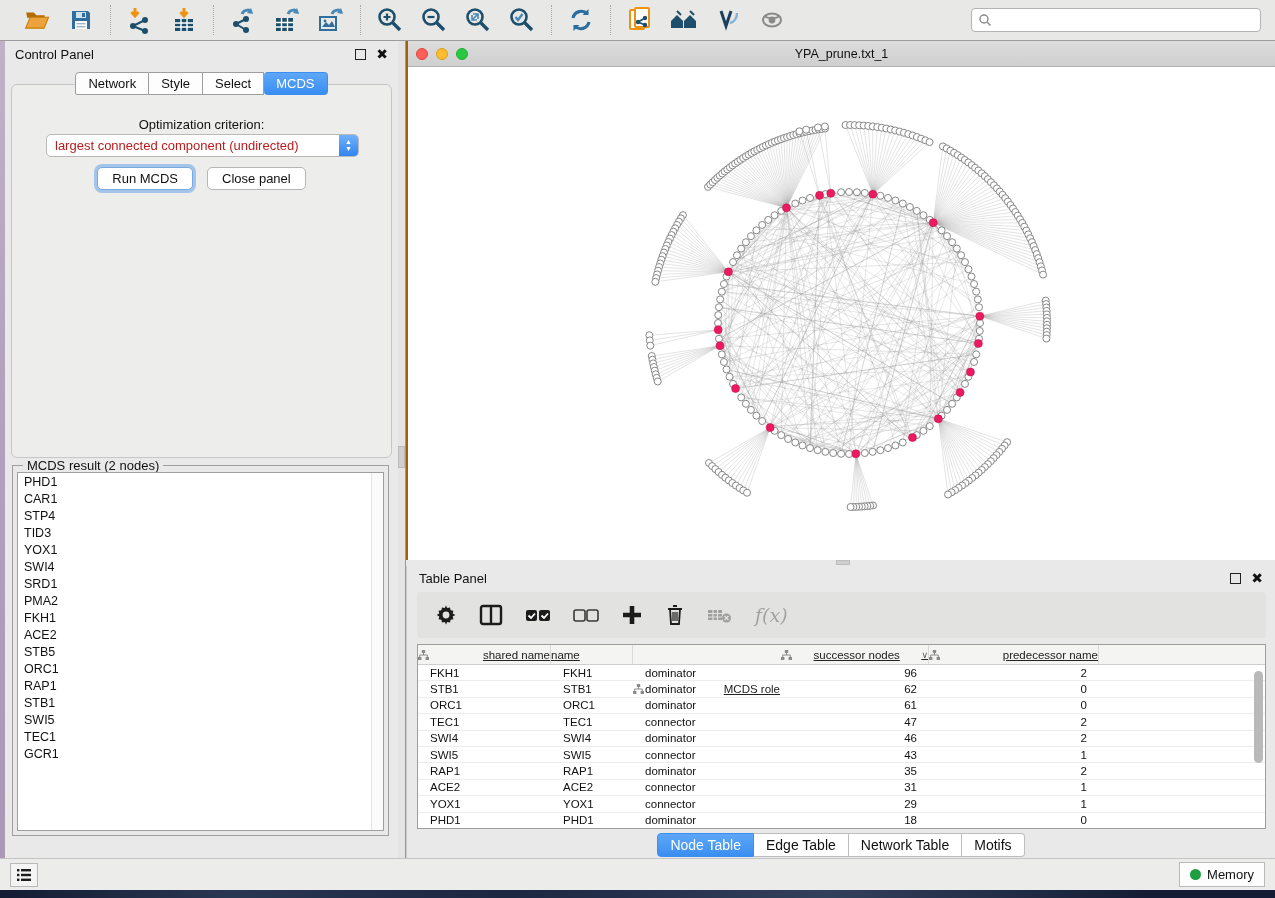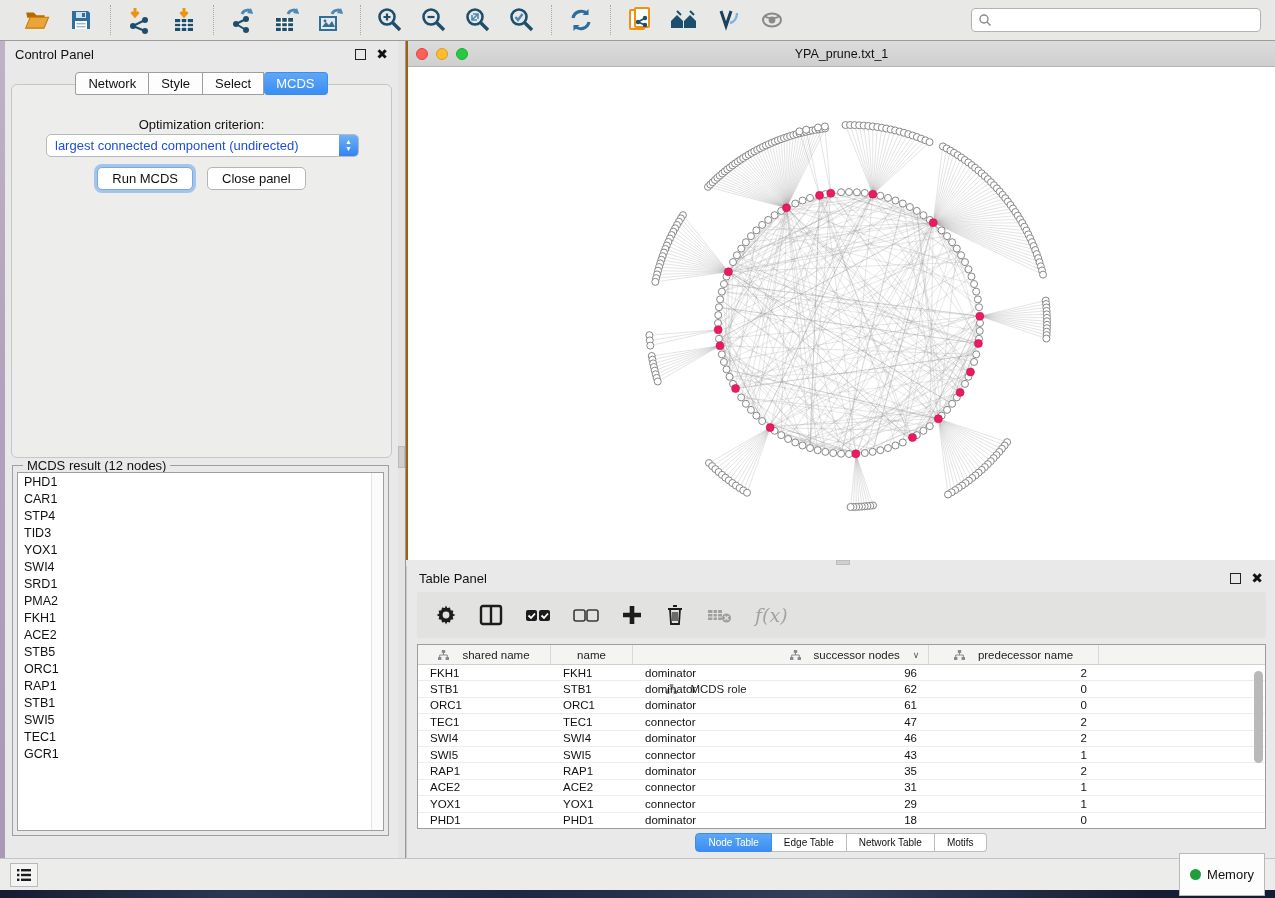--- a/index.html
+++ b/index.html
@@ -35,21 +35,21 @@
   .tab { font-size:13px; padding:3px 12px; background:#fdfdfd; border:1px solid #9e9e9e;
     border-left-width:0; color:#111; }
   .tab:first-child { border-left-width:1px; border-top-left-radius:4px; border-bottom-left-radius:2px; }
   .tab:last-child { border-top-right-radius:4px; border-bottom-right-radius:2px; }
   .tab.active { background:linear-gradient(#5ea7f8,#3a8ef2); color:#fff; border-color:#3a8ef2; border-radius:4px; }
   .cp-box { position:absolute; left:6px; top:43px; width:381px; height:374px; background:#ededec;
     border:1px solid #c6c6c6; border-radius:6px; }
   .opt-label { position:absolute; left:0; top:32px; width:100%; text-align:center; font-size:13px; color:#111; }
   .dropdown { position:absolute; left:34px; top:49px; width:313px; height:23px; background:#fff;
     border:1px solid #b9b9b9; border-radius:5px; display:flex; align-items:center; font-size:13px; }
-  .dropdown .dd-text { flex:1; padding-left:8px; color:#1d4ed8; }
+  .dropdown .dd-text { flex:1; padding-left:8px; color:#b91c1c; }
   .dd-stepper { width:19px; height:100%; background:linear-gradient(#6fb1f9,#3184f0); border-radius:0 4px 4px 0;
     display:flex; flex-direction:column; align-items:center; justify-content:center; gap:1px; }
   .dd-stepper span { color:#fff; font-size:7px; line-height:6px; }
   .btn-row { position:absolute; left:0; top:82px; width:100%; display:flex; justify-content:center; gap:14px; }
   .pbtn { font-size:13px; color:#111; background:#fff; border:1px solid #b5b5b5; border-radius:5px;
     padding:3px 14px; }
   .pbtn.focused { border-color:#77a9e2; box-shadow:0 0 0 3px rgba(106,162,233,.55); }
   .mcds-fieldset { position:absolute; left:7px; top:424px; width:377px; height:371px;
     border:1px solid #9f9f9f; background:#e9e9e9; }
   .mcds-legend { position:absolute; left:10px; top:-8px; background:#e9e9e9; padding:0 4px; font-size:13px; color:#111; }
@@ -81,40 +81,40 @@
   .table-panel { left:406px; top:566px; width:869px; height:292px; background:#e9e9e9; border-left:1px solid #c9c9c9; }
   .tp-header { position:absolute; left:0; top:0; width:100%; height:24px; display:flex; align-items:center;
     padding:0 12px; font-size:13px; color:#111; }
   .tp-toolbar { position:absolute; left:10px; top:26px; width:849px; height:46px; background:#e2e2e1;
     border-radius:3px; display:flex; align-items:center; gap:22px; padding:0 18px; }
   .tico { display:flex; align-items:center; justify-content:center; height:26px; }
   .fx { font-family:"DejaVu Serif",serif; font-style:italic; font-size:19px; color:#a2a2a2; }
   .tp-table { position:absolute; left:10px; top:78px; width:849px; height:185px; background:#fff;
     border:1px solid #9d9d9d; overflow:hidden; }
   .thead { display:flex; height:20px; background:#f4f4f3; border-bottom:1px solid #cfcfcf; }
-  .th { display:flex; align-items:center; justify-content:center; gap:13px; font-size:11.5px; color:#222;
-    border-right:1px solid #d9d9d9; }
+  .th { display:flex; align-items:center; justify-content:space-between; gap:13px; font-size:11.5px; color:#222;
+    border-right:1px solid #d9d9d9;text-decoration:underline; }
   .th .chev { font-size:9px; color:#555; }
   .trow { display:flex; height:16.4px; align-items:center; border-bottom:1px solid #ededed; }
   .td { font-size:11.5px; color:#111; padding:0 12px; white-space:nowrap; }
   .td.num { text-align:right; }
   .tp-scroll { position:absolute; right:2px; top:24px; width:9px; height:158px; }
   .tp-thumb { position:absolute; left:0; top:2px; width:9px; height:92px; background:#b9b9b9; border-radius:5px; }
   .tp-tabs { position:absolute; left:0; top:267px; width:100%; display:flex; justify-content:center; }
-  .ttab { font-size:10px; padding:3px 12px; background:#fff; border:1px solid #bdbdbd; border-left-width:0; color:#111; }
+  .ttab { font-size:14px; padding:3px 12px; background:#fff; border:1px solid #bdbdbd; border-left-width:0; color:#111; }
   .ttab:first-child { border-left-width:1px; border-radius:4px 0 0 4px; }
   .ttab:last-child { border-radius:0 4px 4px 0; }
   .ttab.active { background:linear-gradient(#5ea7f8,#3a8ef2); color:#fff; border-color:#3a8ef2; }
 
   
   .statusbar { left:0; top:858px; width:1275px; height:32px; background:#ececeb; border-top:1px solid #c4c4c4;
     display:flex; align-items:center; padding:0 10px; }
   .list-btn { width:28px; height:24px; background:#f4f4f4; border:1px solid #b9b9b9; display:flex;
     align-items:center; justify-content:center; }
-  .memory-btn { margin-left:auto; height:43px; background:#fdfdfd; border:1px solid #b9b9b9;
+  .memory-btn { margin-left:auto; height:25px; background:#fdfdfd; border:1px solid #b9b9b9;
     display:flex; align-items:center; gap:6px; padding:0 10px; font-size:13px; color:#111; }
   .memdot { width:11px; height:11px; border-radius:50%; background:#1e9e3e; }
 </style>
 </head>
 <body>
 
 <div class="abs toolbar">
   <div class="tgroup">
     <span class="ticon">
       <svg width="26" height="26" viewBox="0 0 24 24">
@@ -292,21 +292,21 @@
           <span>▲</span>
           <span>▼</span>
         </span>
     </div>
     <div class="btn-row">
       <button class="pbtn focused">Run MCDS</button>
       <button class="pbtn">Close panel</button>
     </div>
   </div>
   <div class="mcds-fieldset">
-    <span class="mcds-legend">MCDS result (12 nodes)</span>
+    <span class="mcds-legend">MCDS result (2 nodes)</span>
     <div class="mcds-list" id="mcds-list">
       <div class="mcds-scroll"></div>
     <div class="mcds-item">PHD1</div>
         <div class="mcds-item">CAR1</div>
         <div class="mcds-item">STP4</div>
         <div class="mcds-item">TID3</div>
         <div class="mcds-item">YOX1</div>
         <div class="mcds-item">SWI4</div>
         <div class="mcds-item">SRD1</div>
         <div class="mcds-item">PMA2</div>

